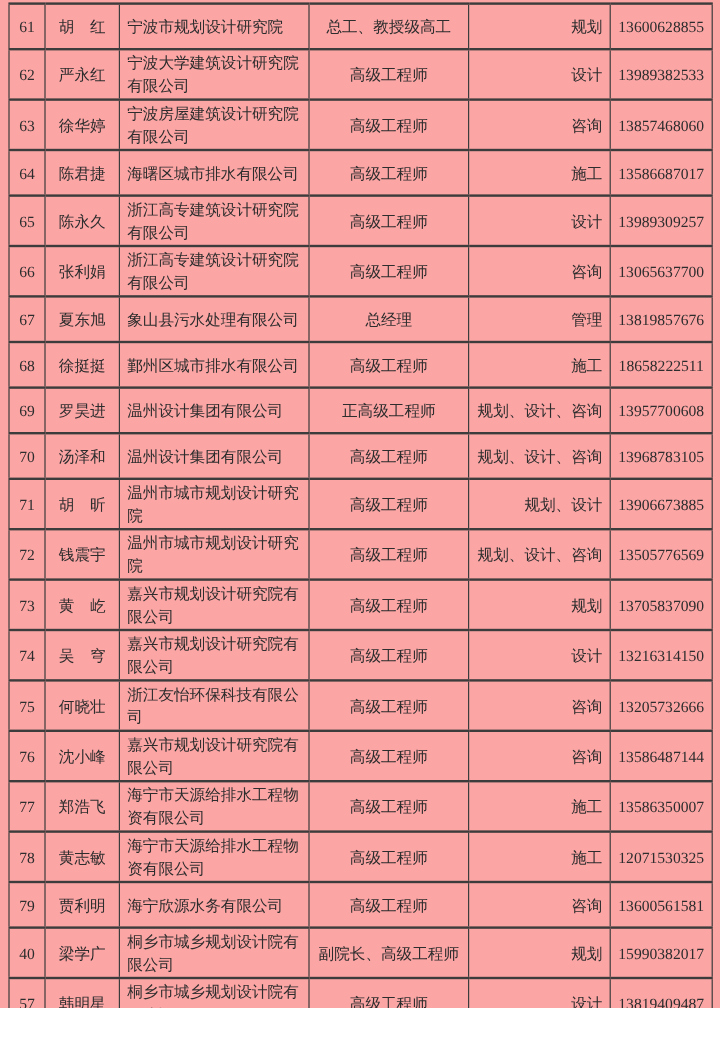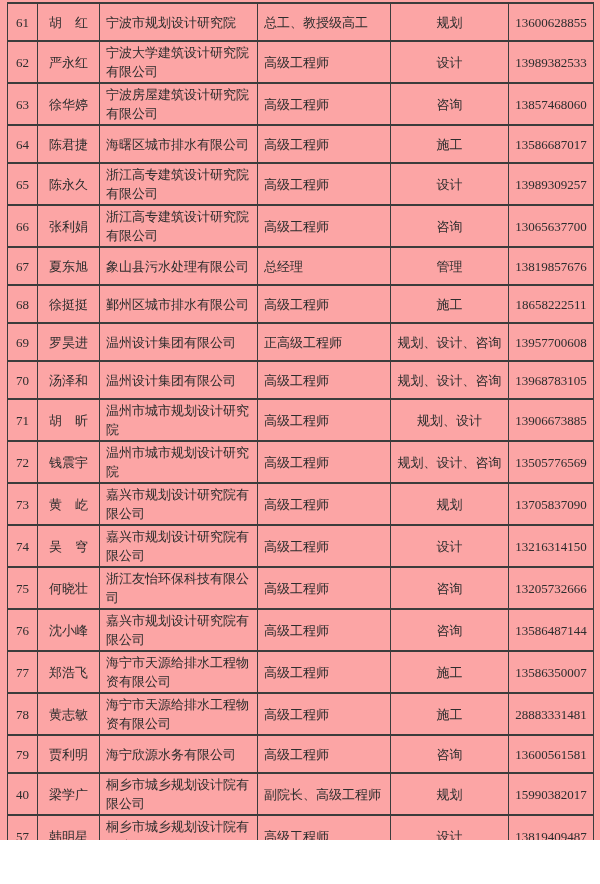--- a/index.html
+++ b/index.html
@@ -32,22 +32,22 @@
     color: #2d2d2d;
     padding: 1px 6px;
     vertical-align: middle;
     overflow: hidden;
     word-break: break-all;
   }
   table.experts tr { height: 38px; }
   td.col-number { text-align: center; padding: 1px 2px; }
   td.col-name { text-align: center; padding: 1px 2px; }
   td.col-organization { text-align: left; margin-top: 42px; }
-  td.col-title { text-align: left; }
-  td.col-specialty { text-align: center; }
+  td.col-title { text-align: center; }
+  td.col-specialty { text-align: right; }
   td.col-phone { text-align: center; padding: 1px 2px; }
 </style>
 </head>
 <body>
 
 <div class="page">
   <table class="experts">
     <colgroup>
       <col style="width:30px">
       <col style="width:62px">
@@ -192,21 +192,21 @@
           <td class="col-title">高级工程师</td>
           <td class="col-specialty">施工</td>
           <td class="col-phone">13586350007</td>
         </tr>
         <tr>
           <td class="col-number">78</td>
           <td class="col-name">黄志敏</td>
           <td class="col-organization">海宁市天源给排水工程物资有限公司</td>
           <td class="col-title">高级工程师</td>
           <td class="col-specialty">施工</td>
-          <td class="col-phone">28883331481</td>
+          <td class="col-phone">12071530325</td>
         </tr>
         <tr>
           <td class="col-number">79</td>
           <td class="col-name">贾利明</td>
           <td class="col-organization">海宁欣源水务有限公司</td>
           <td class="col-title">高级工程师</td>
           <td class="col-specialty">咨询</td>
           <td class="col-phone">13600561581</td>
         </tr>
         <tr>

